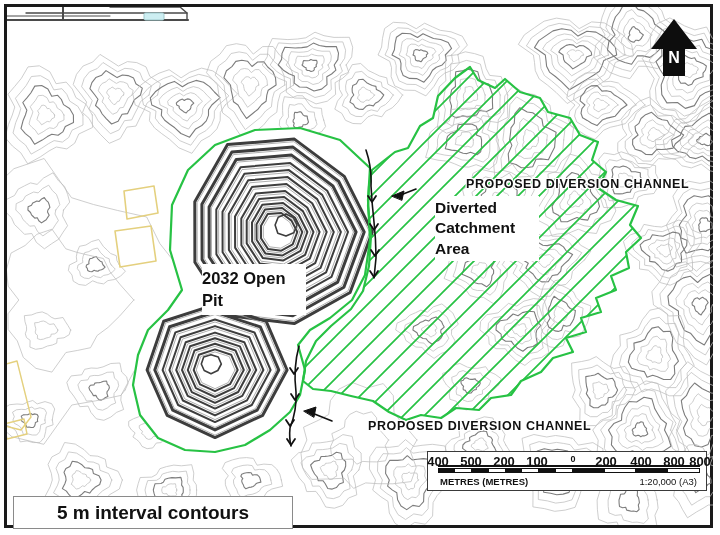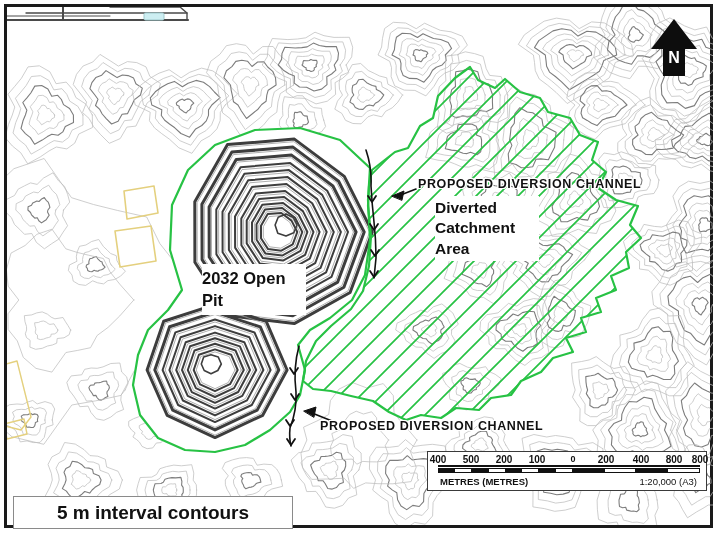--- a/index.html
+++ b/index.html
@@ -8,36 +8,36 @@
     font-family:"Liberation Sans", sans-serif;overflow:hidden;
     box-sizing:border-box;
   }
   #map-border{
     position:absolute;left:4px;top:4px;width:709px;height:524px;
     border:3px solid #1a1a1a;box-sizing:border-box;background:#fff;
   }
   #map-svg{position:absolute;left:0;top:0;}
   .maplabel{position:absolute;color:#111;font-weight:bold;white-space:nowrap;
     text-shadow:1px 1px 0 #fff,-1px -1px 0 #fff,1px -1px 0 #fff,-1px 1px 0 #fff,0 1px 0 #fff,0 -1px 0 #fff,1px 0 0 #fff,-1px 0 0 #fff;}
-  .channel-label{font-size:12.5px;letter-spacing:.6px;}
+  .channel-label{font-size:12.5px;letter-spacing:.6px;margin-left:48px;}
   .whitebox{position:absolute;background:#fff;color:#111;font-weight:bold;
     text-align:left;white-space:normal;}
   #catchment-box{left:435px;top:196px;width:104px;font-size:15.5px;line-height:1.32;padding:2px 0;}
   #openpit-box{left:202px;top:264px;width:104px;font-size:16.5px;line-height:1.35;padding:3px 0;}
   #contour-note{
     position:absolute;left:13px;top:496px;width:278px;height:31px;
     background:#fff;border:1px solid #8a8a8a;color:#111;
     font-size:19px;font-weight:bold;text-align:center;line-height:31px;
   }
   #scalebox{
     position:absolute;left:427px;top:451px;width:280px;height:40px;
     background:#fff;border:1px solid #3a3a3a;box-sizing:border-box;
   }
   .tick{position:absolute;top:2px;transform:translateX(-50%);
-    font-size:10px;font-weight:bold;color:#111;}
+    font-size:13px;font-weight:bold;color:#111;}
   .tick-zero{font-size:9px;}
   #bar-line{position:absolute;left:10px;top:13px;width:262px;height:2px;background:#111;}
   #bar-cells-left{position:absolute;left:10px;top:16px;height:5px;display:flex;}
   #bar-cells-right{position:absolute;left:145px;top:16px;height:5px;display:flex;}
   .cell{height:5px;border:1px solid #111;border-left:none;box-sizing:border-box;}
   .cell:first-child{border-left:1px solid #111;}
   #scale-title{position:absolute;left:12px;bottom:3px;font-size:9.5px;font-weight:bold;color:#111;}
   #scale-ratio{position:absolute;right:9px;bottom:3px;font-size:9.5px;font-weight:normal;color:#111;}
 </style>
 </head>

